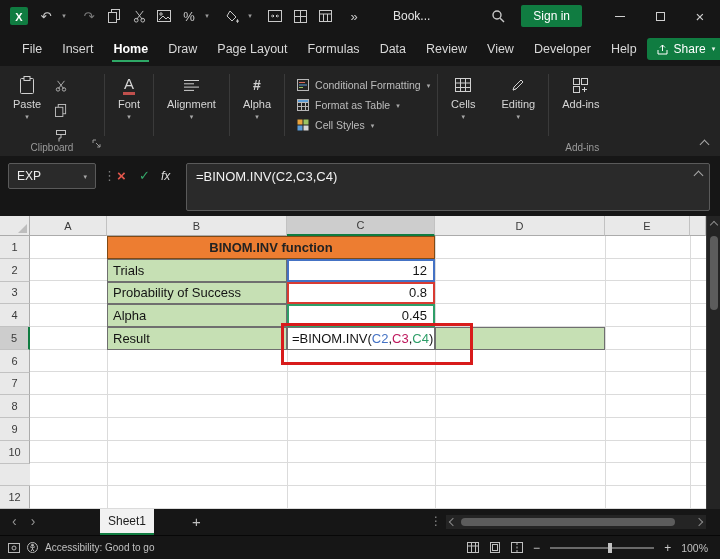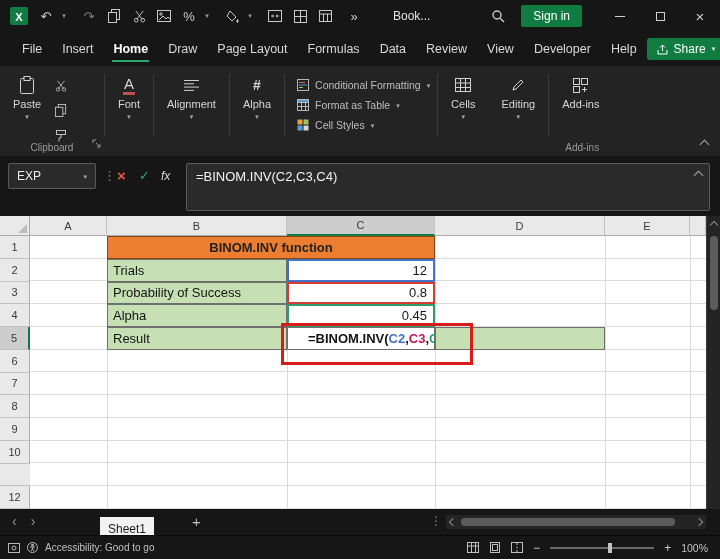--- a/index.html
+++ b/index.html
@@ -66,36 +66,36 @@
   .colhdr{position:absolute;top:0;height:20px;background:#E9E9E9;border-right:1px solid #C2C2C2;border-bottom:1px solid #ABABAB;font-size:11px;color:#3A3A3A;display:flex;align-items:center;justify-content:center;}
   .colhdr.active{background:#CDCDCD;border-bottom:2px solid #107C41;}
   .rowhdr{position:absolute;left:0;width:30px;height:22.75px;background:#E9E9E9;border-right:1px solid #ABABAB;border-bottom:1px solid #C2C2C2;font-size:11px;color:#3A3A3A;display:flex;align-items:center;justify-content:center;}
   .rowhdr.active{background:#CDCDCD;border-right:2px solid #107C41;}
   .cells{position:absolute;left:30px;top:20px;width:676px;height:273px;background:repeating-linear-gradient(to bottom,#FFFFFF 0px,#FFFFFF 21.75px,#DBDBDB 21.75px,#DBDBDB 22.75px);}
   .vline{position:absolute;top:0;width:1px;height:273px;background:#DBDBDB;z-index:1;}
   .cell{position:absolute;height:22.75px;font-size:13px;color:#141414;display:flex;align-items:center;z-index:2;}
   .cell.greenlbl{padding-left:5px;background:#C6E0B4;border:1px solid #6F6F6F;}
   .cell.value{justify-content:flex-end;padding-right:6px;background:#FFFFFF;}
   .cell.titlec{justify-content:center;background:#ED7D31;border:1px solid #804A15;font-weight:bold;color:#222222;}
-  .cell.formula{padding-left:20px;background:#FFFFFF;border:1px solid #6F6F6F;white-space:pre;font-weight:bold;}
+  .cell.formula{padding-left:4px;background:#FFFFFF;border:1px solid #6F6F6F;white-space:pre;}
   .ref-blue{color:#4472C4;}
   .ref-red{color:#be185d;}
   .ref-green{color:#2E9E68;}
   .b-blue{border:2px solid #4472C4 !important;}
   .b-red{border:2px solid #D83B32 !important;}
   .b-green{border:2px solid #2E9E68 !important;}
   .redbox{position:absolute;border:3px solid #D81B1B;z-index:6;}
   .vscroll{position:absolute;left:706px;top:0;width:14px;height:293px;background:#242424;border-left:1px solid #3A3A3A;}
   .vthumb{position:absolute;left:3px;top:20px;width:8px;height:74px;background:#5C5C5C;border-radius:4px;}
   .vs-arrow{position:absolute;left:4px;top:6px;width:6px;height:6px;border-right:1.5px solid #8A8A8A;border-bottom:1.5px solid #8A8A8A;transform:rotate(-135deg);}
 
   
   .sheetbar{position:absolute;top:509px;left:0;width:720px;height:26px;background:#161616;color:#C9C9C9;}
   .sb-nav{position:absolute;left:12px;top:4px;display:flex;gap:14px;color:#969696;font-size:14px;}
-  .sheettab{position:absolute;left:100px;top:0;height:26px;min-width:52px;background:#F2F2F2;color:#1C1C1C;font-size:12px;display:flex;align-items:center;justify-content:center;padding:0 8px;border-bottom:2px solid #107C41;margin-top:8px;}
+  .sheettab{position:absolute;left:100px;top:0;height:26px;min-width:52px;background:#F2F2F2;color:#1C1C1C;font-size:12px;display:flex;align-items:center;justify-content:center;padding:0 8px;border-bottom:2px solid #107C41;}
   .addsheet{position:absolute;left:192px;top:4px;color:#C0C0C0;font-size:15px;}
   .sb-dots{position:absolute;left:430px;top:5px;color:#8A8A8A;font-size:12px;}
   .hscroll{position:absolute;left:446px;top:6px;width:260px;height:14px;background:#242424;}
   .hthumb{position:absolute;left:15px;top:3px;width:214px;height:8px;background:#5C5C5C;border-radius:4px;}
   .hs-left{position:absolute;left:4px;top:4px;width:6px;height:6px;border-right:1.5px solid #8A8A8A;border-bottom:1.5px solid #8A8A8A;transform:rotate(135deg);}
   .hs-right{position:absolute;right:4px;top:4px;width:6px;height:6px;border-right:1.5px solid #8A8A8A;border-bottom:1.5px solid #8A8A8A;transform:rotate(-45deg);}
 
   
   .statusbar{position:absolute;top:535px;left:0;width:720px;height:24px;background:#161616;border-top:1px solid #070707;display:flex;align-items:center;color:#C0C0C0;font-size:10px;padding:0 8px;gap:7px;}
   .sb-right{margin-left:auto;display:flex;align-items:center;gap:10px;padding-right:4px;}

